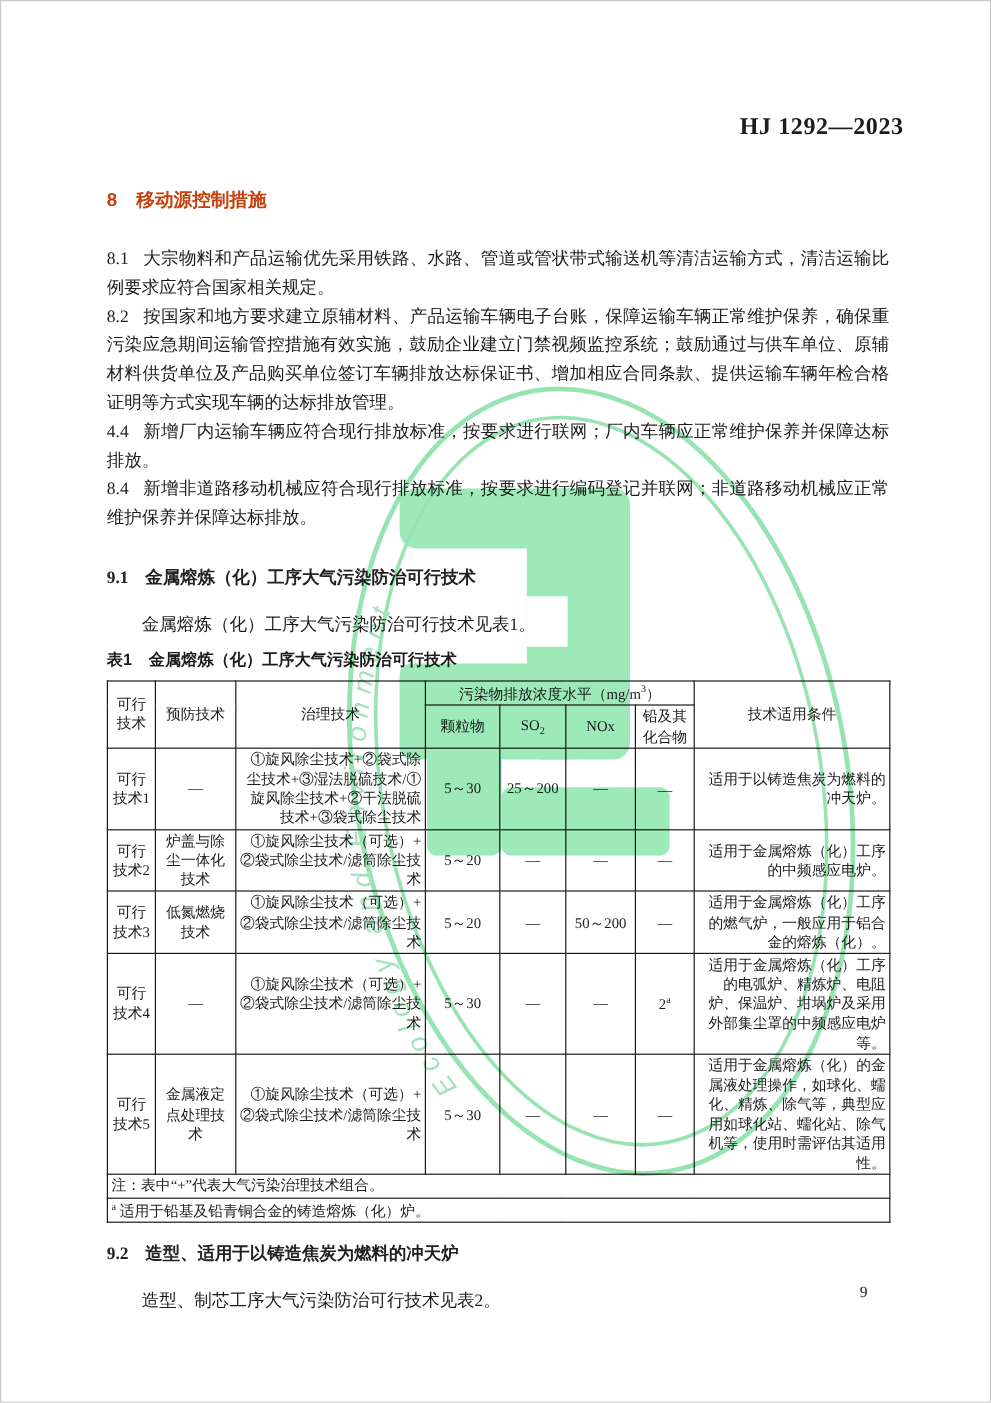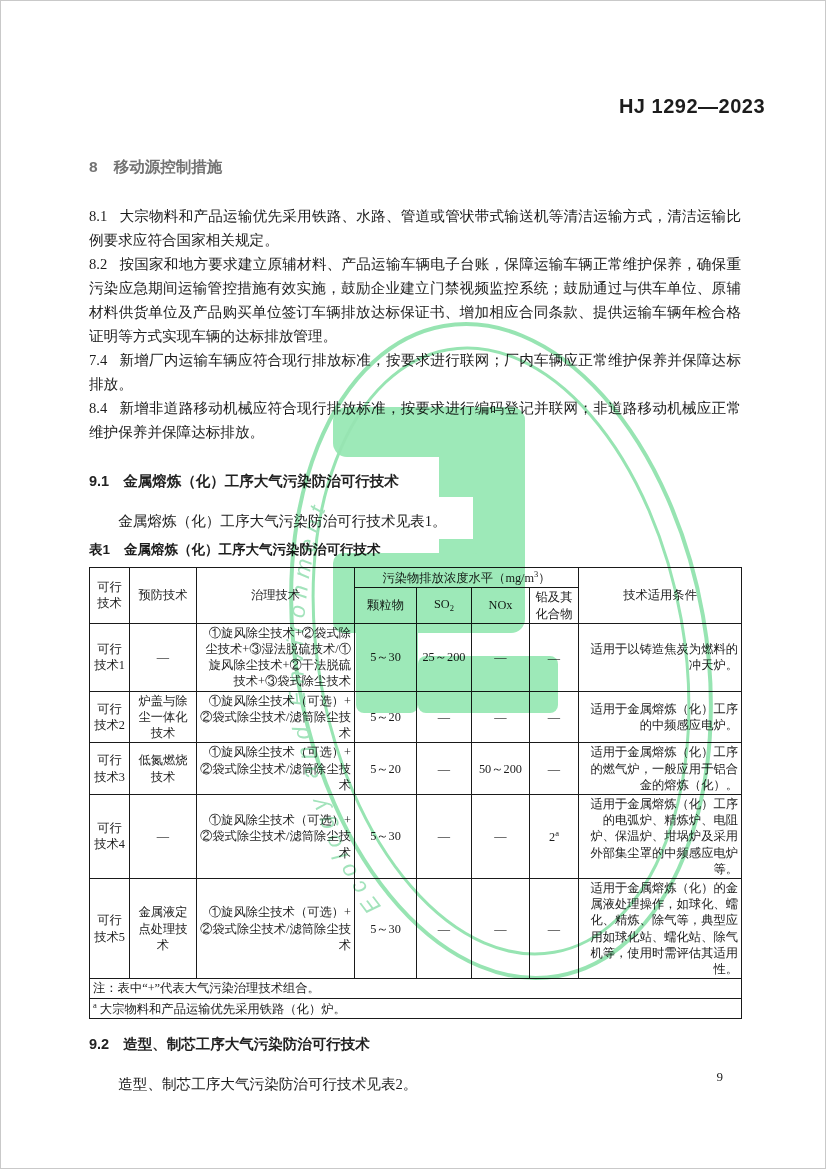--- a/index.html
+++ b/index.html
@@ -7,39 +7,39 @@
     position:relative;
     width:826px;height:1169px;
     background:#ffffff;
     border:1px solid #c9c9c9;
     box-sizing:border-box;
     font-family:"Liberation Serif",serif;
     color:#1c1c1c;
     overflow:hidden;
   }
   .hdr-right{
-    position:absolute;top:94px;right:60px;
-    font-family:Liberation Sans, sans-serif;
+    position:absolute;top:94px;right:72px;
+    font-family:Liberation Serif, serif;
     font-weight:bold;font-size:20px;letter-spacing:.5px;
   }
   .content{
     position:absolute;left:88px;top:156px;width:652px;
   }
   .sec{
     font-family:"Liberation Sans",sans-serif;
     font-weight:bold;font-size:15.5px;
-    margin:0 0 26px 0;color:#737373;
+    margin:0 0 26px 0;color:#c2410c;
   }
   .sec .num{margin-right:16px;}
   .sub-sec{
     font-family:"Liberation Sans",sans-serif;
     font-weight:bold;font-size:14.5px;
     margin:28px 0 18px 0;color:#222;
   }
-  .sub-sec .num{margin-right:14px;}
+  .sub-sec .num{margin-right:14px;font-family:Liberation Serif, serif;}
   .body-p{
     font-size:14.6px;line-height:24px;margin:0;
     text-align:justify;
   }
   .body-p .pnum{font-weight:normal;margin-right:12px;font-family:"Liberation Serif",serif;}
   .sec9{margin-top:18px;}
   .lead-p{
     font-size:14.6px;line-height:24px;margin:0 0 8px 0;
     text-indent:2em;
   }
@@ -87,21 +87,21 @@
 <div class="page">
 
   <div class="hdr-right">HJ 1292—2023</div>
 
   <div class="content">
 
     <h2 class="sec"><span class="num">8</span><span>移动源控制措施</span></h2>
 
     <p class="body-p"><b class="pnum">8.1</b><span>大宗物料和产品运输优先采用铁路、水路、管道或管状带式输送机等清洁运输方式，清洁运输比例要求应符合国家相关规定。</span></p>
     <p class="body-p"><b class="pnum">8.2</b><span>按国家和地方要求建立原辅材料、产品运输车辆电子台账，保障运输车辆正常维护保养，确保重污染应急期间运输管控措施有效实施，鼓励企业建立门禁视频监控系统；鼓励通过与供车单位、原辅材料供货单位及产品购买单位签订车辆排放达标保证书、增加相应合同条款、提供运输车辆年检合格证明等方式实现车辆的达标排放管理。</span></p>
-    <p class="body-p"><b class="pnum">7.4</b><span>新增厂内运输车辆应符合现行排放标准，按要求进行联网；厂内车辆应正常维护保养并保障达标排放。</span></p>
+    <p class="body-p"><b class="pnum">4.4</b><span>新增厂内运输车辆应符合现行排放标准，按要求进行联网；厂内车辆应正常维护保养并保障达标排放。</span></p>
     <p class="body-p"><b class="pnum">8.4</b><span>新增非道路移动机械应符合现行排放标准，按要求进行编码登记并联网；非道路移动机械应正常维护保养并保障达标排放。</span></p>
 
 
     <h3 class="sub-sec"><span class="num">9.1</span><span>金属熔炼（化）工序大气污染防治可行技术</span></h3>
 
     <p class="lead-p">金属熔炼（化）工序大气污染防治可行技术见表1。</p>
 
     <p class="caption"><span>表1</span><span class="cap-title">金属熔炼（化）工序大气污染防治可行技术</span></p>
 
     <table class="std">
@@ -178,26 +178,26 @@
           <td class="c">5～30</td>
           <td class="c">—</td>
           <td class="c">—</td>
           <td class="c"><span>—</span><sup></sup></td>
           <td class="l">适用于金属熔炼（化）的金属液处理操作，如球化、蠕化、精炼、除气等，典型应用如球化站、蠕化站、除气机等，使用时需评估其适用性。</td>
         </tr>
         <tr>
           <td class="noteCell" colspan="8">注：表中“+”代表大气污染治理技术组合。</td>
         </tr>
         <tr>
-          <td class="noteCell" colspan="8"><sup>a</sup> <span>大宗物料和产品运输优先采用铁路（化）炉。</span></td>
+          <td class="noteCell" colspan="8"><sup>a</sup> <span>适用于铅基及铅青铜合金的铸造熔炼（化）炉。</span></td>
         </tr>
       </tbody>
     </table>
 
-    <h3 class="sub-sec" style="margin-top:16px;"><span class="num">9.2</span><span>造型、制芯工序大气污染防治可行技术</span></h3>
+    <h3 class="sub-sec" style="margin-top:16px;"><span class="num">9.2</span><span>造型、适用于以铸造焦炭为燃料的冲天炉</span></h3>
 
     <p class="lead-p">造型、制芯工序大气污染防治可行技术见表2。</p>
 
   </div>
 
   <div class="pgnum">9</div>
 
   <svg class="wm" width="826" height="1169" viewBox="0 0 826 1169">
     <g fill="#84e4a6">
       <rect x="332" y="406" width="192" height="50" rx="14"></rect>

